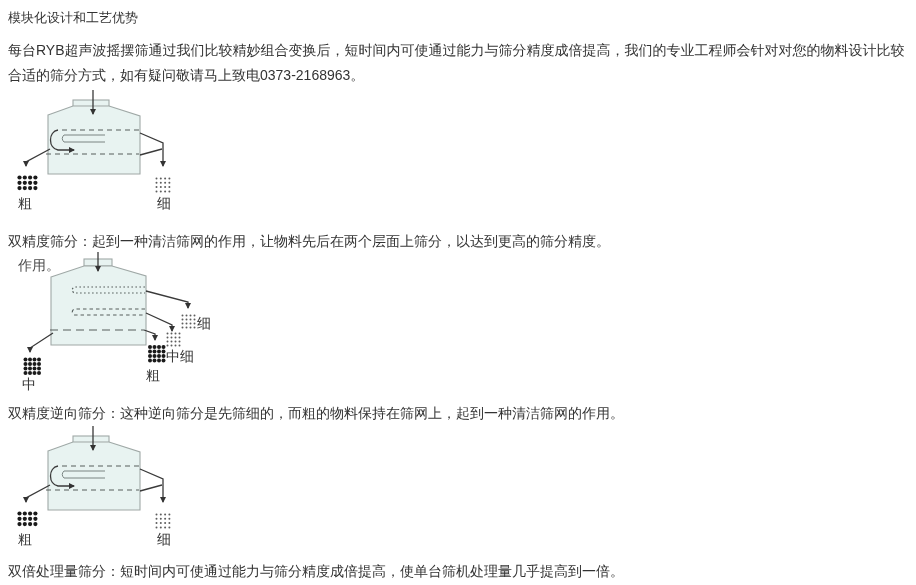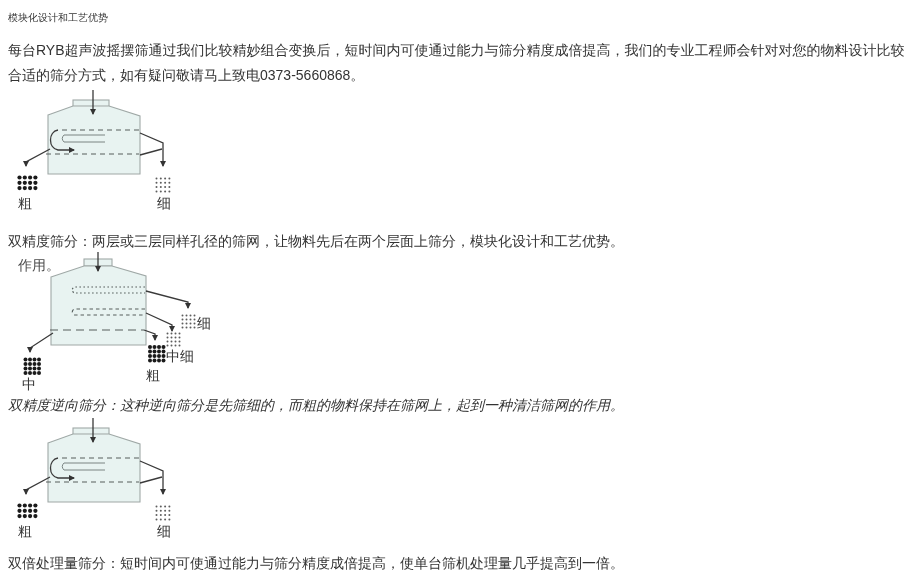--- a/index.html
+++ b/index.html
@@ -5,43 +5,43 @@
   html, body { margin: 0; padding: 0; background: #ffffff; }
   body {
     width: 916px; height: 585px;
     box-sizing: border-box;
     padding: 6px 8px 0 8px;
     overflow: hidden;
     color: #333333;
     font-family: "Liberation Sans", "DejaVu Sans", sans-serif;
     font-size: 14px;
   }
-  .title   { margin: 4px 0 0 0; font-size: 10px; font-weight: 400; line-height: 16px; }
+  .title   { margin: 4px 0 0 0; font-size: 13px; font-weight: 400; line-height: 16px; }
   .intro   { margin: 12px 0 0 0; line-height: 25px; width: 900px; }
   .caption { margin: 0; line-height: 18px; }
   #cap1 { margin-top: 18px; }
-  #cap2 { margin-top: 0; font-style: italic;  }
+  #cap2 { margin-top: 8px;  }
   #cap3 { margin-top: 12px; }
   svg { display: block; }
   #svg1 { margin-top: 0; }
   #svg2 { margin-top: 0; }
   #svg3 { margin-top: 2px; }
   svg text { font-family: "Liberation Sans", "DejaVu Sans", sans-serif; font-size: 14px; fill: #333333; }
   svg text.stray { fill: #4a4a4a; }
   .machine { fill: #e8f3f1; stroke: #9fa8a6; stroke-width: 1.1; }
   .deck    { fill: none; stroke: #565f5d; stroke-width: 1.2; }
   .flow    { fill: none; stroke: #3a3a3a; stroke-width: 1.3; }
   .thin    { fill: none; stroke: #7a8482; stroke-width: 1; }
 </style>
 </head>
 <body>
 
 <p class="title">模块化设计和工艺优势</p>
 
-<p class="intro">每台RYB超声波摇摆筛通过我们比较精妙组合变换后，短时间内可使通过能力与筛分精度成倍提高，我们的专业工程师会针对对您的物料设计比较合适的筛分方式，如有疑问敬请马上致电0373-5660868。</p>
+<p class="intro">每台RYB超声波摇摆筛通过我们比较精妙组合变换后，短时间内可使通过能力与筛分精度成倍提高，我们的专业工程师会针对对您的物料设计比较合适的筛分方式，如有疑问敬请马上致电0373-2168963。</p>
 
 <svg id="svg1" width="222" height="126" viewBox="8 86 222 126" xmlns="http://www.w3.org/2000/svg">
   <defs>
     <marker id="ah" markerWidth="7" markerHeight="7" refX="5" refY="3" orient="auto" markerUnits="userSpaceOnUse">
       <path d="M0,0 L6,3 L0,6 Z" fill="#333333"></path>
     </marker>
   </defs>
   <g>
     <rect class="machine" x="73" y="98" width="36" height="6.5"></rect>
     <polygon class="machine" points="48,113 73,104 109,104 140,114 140,172 48,172"></polygon>
@@ -85,21 +85,21 @@
       <circle cx="169.4" cy="185.1" r="1" fill="#5d5d5d"></circle>
       <circle cx="156.5" cy="189.4" r="1" fill="#5d5d5d"></circle>
       <circle cx="160.8" cy="189.4" r="1" fill="#5d5d5d"></circle>
       <circle cx="165.1" cy="189.4" r="1" fill="#5d5d5d"></circle>
       <circle cx="169.4" cy="189.4" r="1" fill="#5d5d5d"></circle>
     </g>
   <text x="18" y="206">粗</text>
   <text x="157" y="206">细</text>
 </svg>
 
-<p class="caption" id="cap1">双精度筛分：两层或三层同样孔径的筛网，让物料先后在两个层面上筛分，模块化设计和工艺优势。</p>
+<p class="caption" id="cap1">双精度筛分：起到一种清洁筛网的作用，让物料先后在两个层面上筛分，以达到更高的筛分精度。</p>
 
 <svg id="svg2" width="242" height="146" viewBox="8 250 242 146" xmlns="http://www.w3.org/2000/svg">
   <text class="stray" x="18" y="270">作用。</text>
   <g>
     <rect class="machine" x="84" y="259" width="28" height="7"></rect>
     <polygon class="machine" points="51,277 84,266 112,266 146,276 146,345 51,345"></polygon>
   </g>
   <path class="flow" d="M98,252 V271" marker-end="url(#ah)"></path>
   <path class="deck" stroke-dasharray="1.6 2.4" d="M145,287 H74 Q70.5,290 74,293 H145"></path>
   <path class="deck" stroke-dasharray="3.5 3" d="M145,309 H74 Q70.5,312 74,315 H145"></path>

